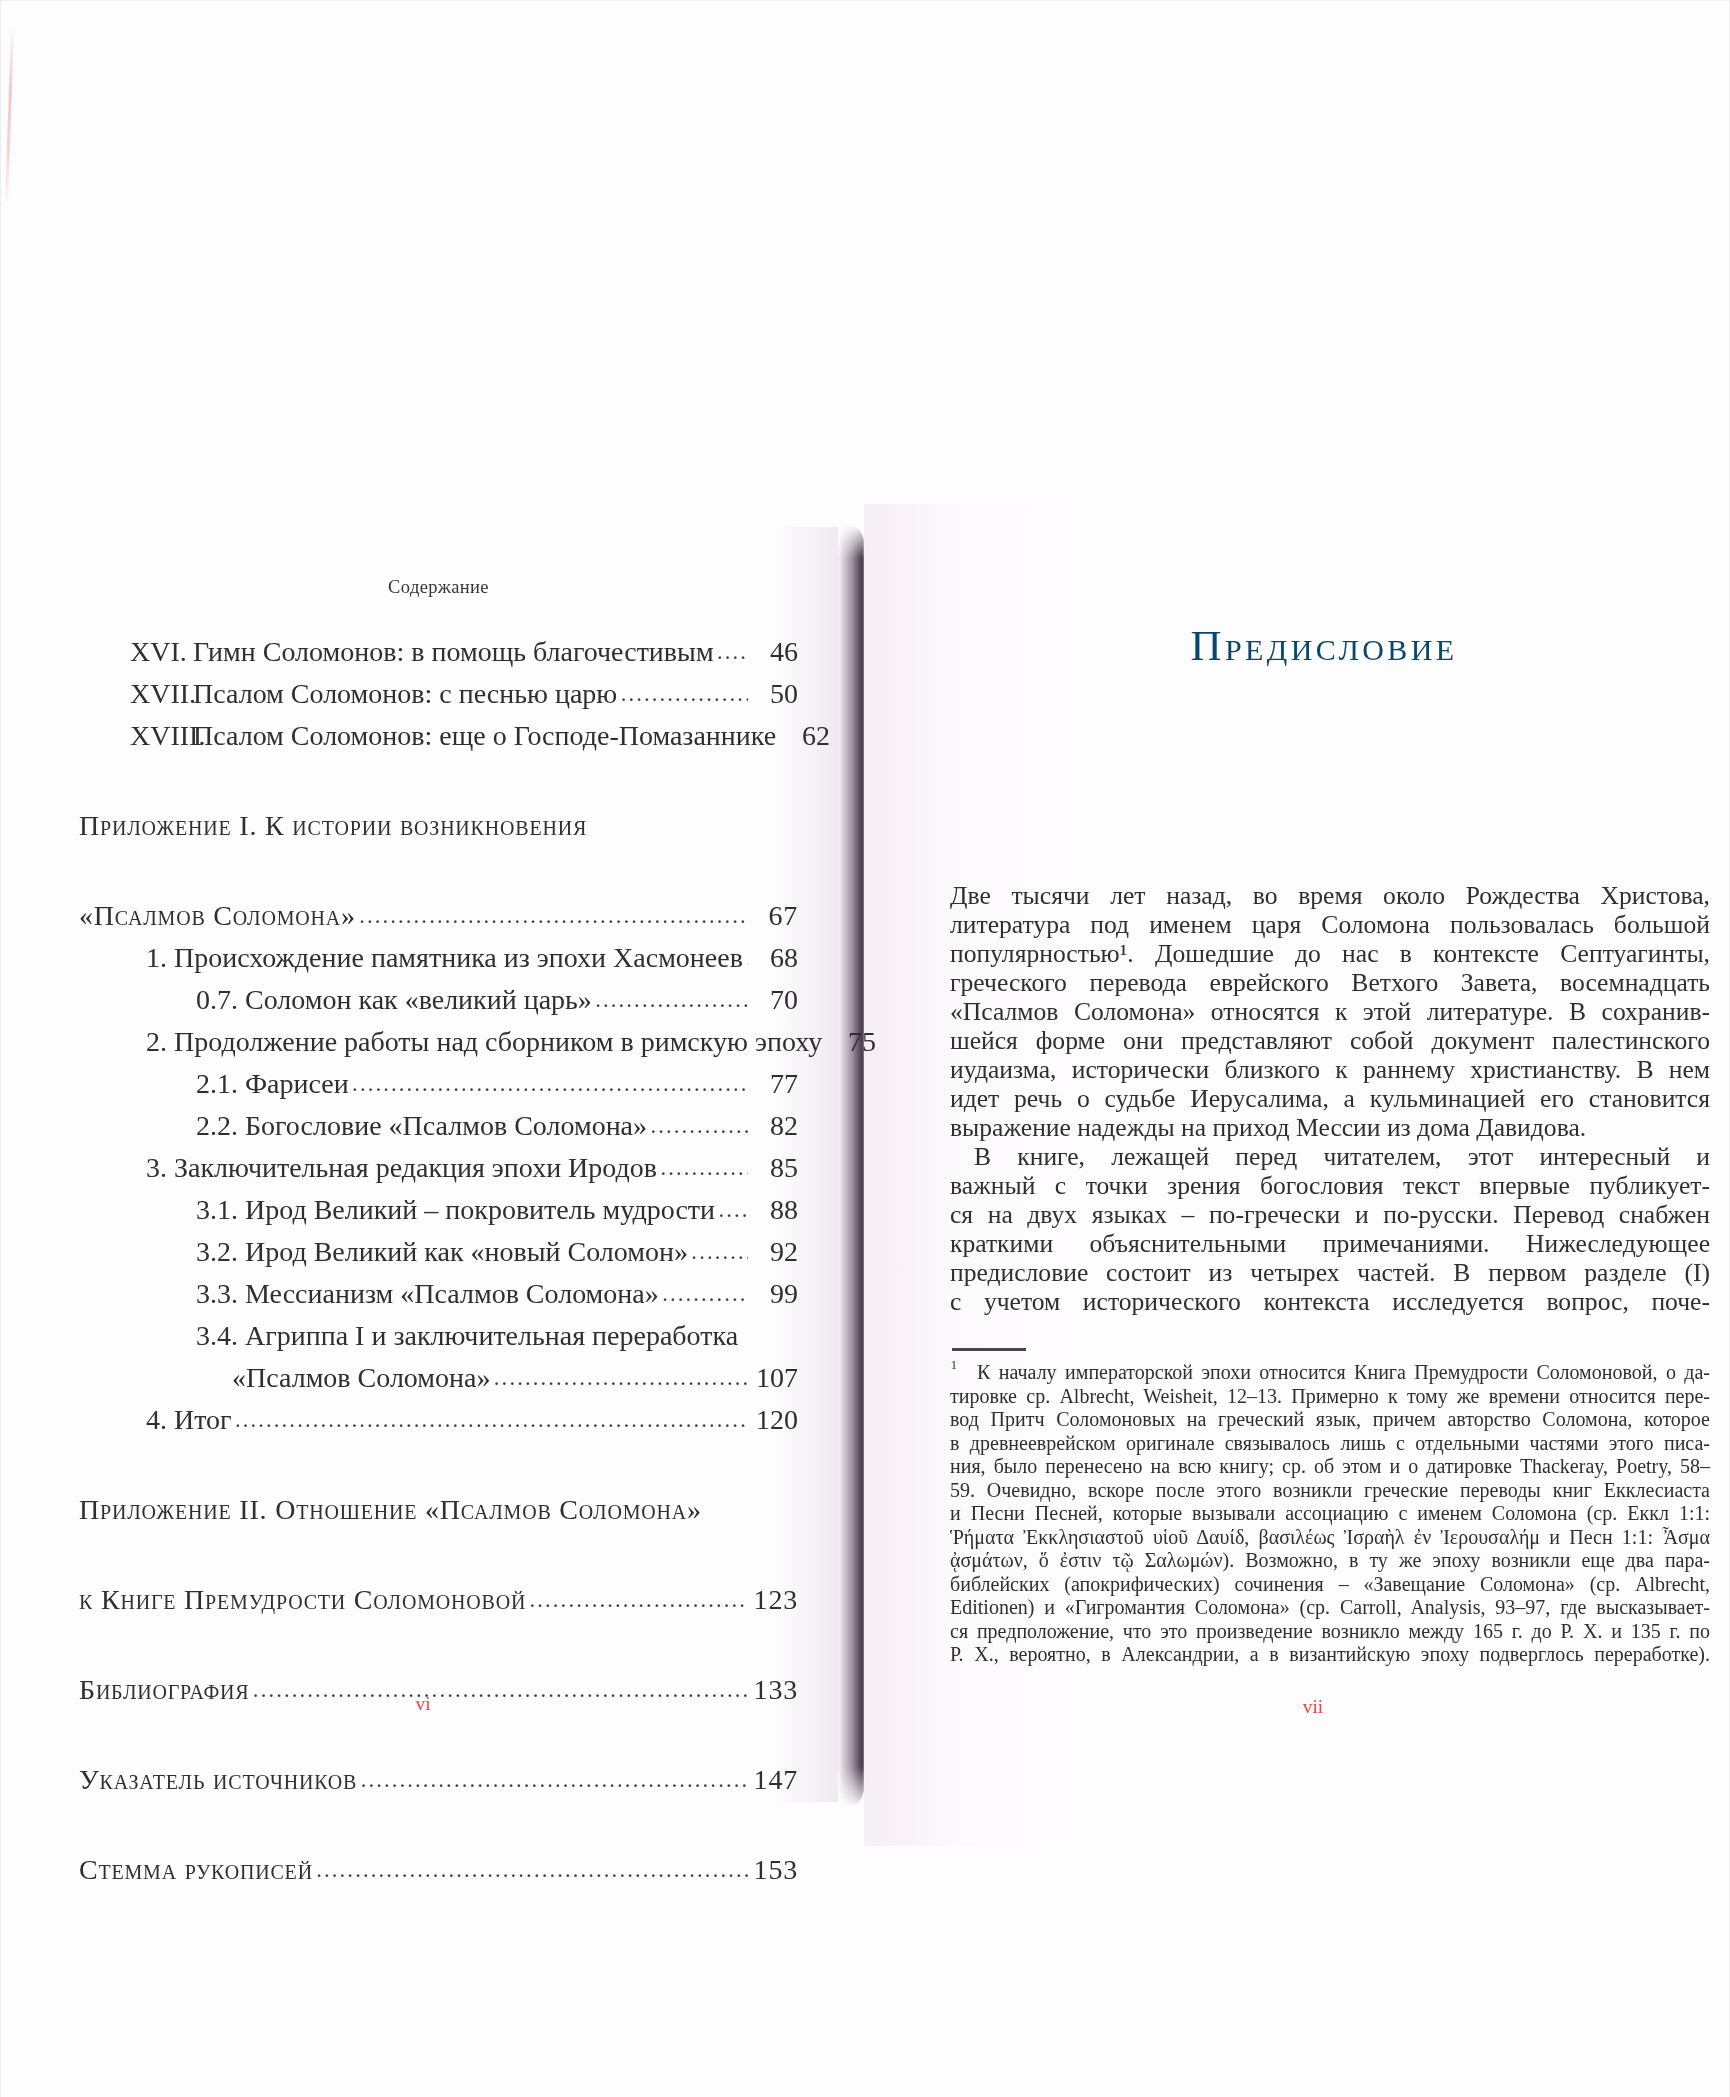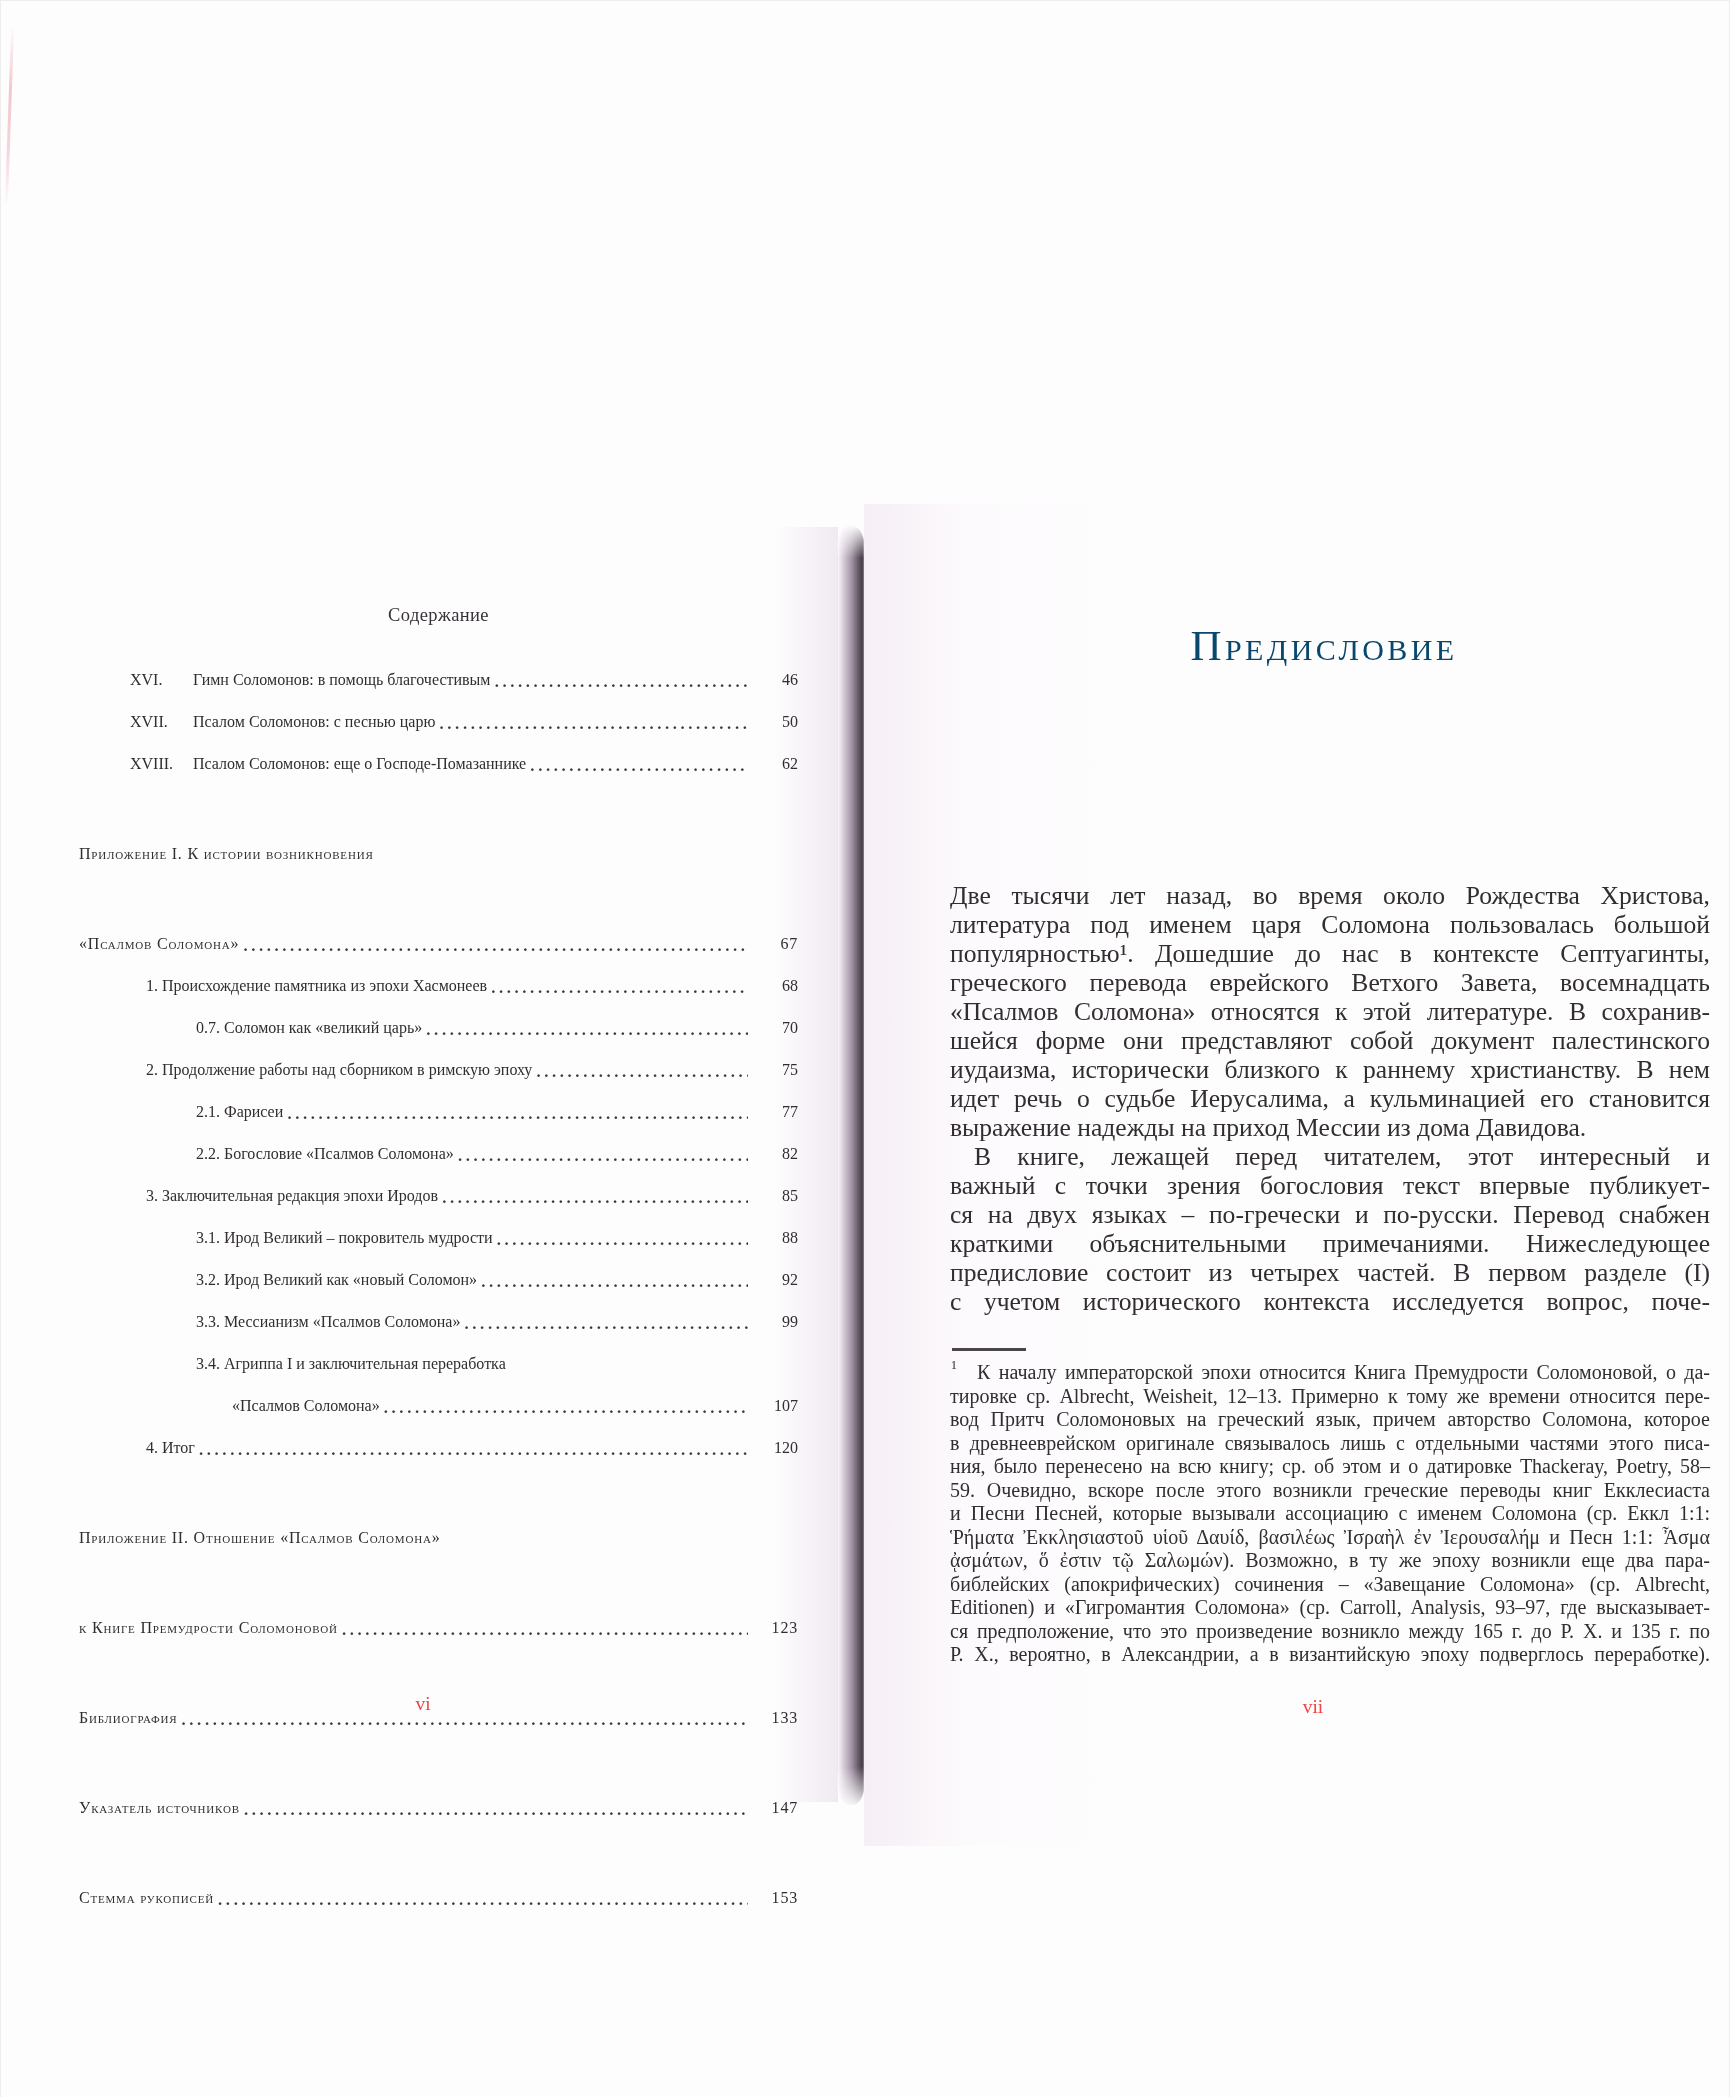--- a/index.html
+++ b/index.html
@@ -30,28 +30,28 @@
     background:linear-gradient(to right, rgba(240,229,240,.6), rgba(248,242,248,.25) 40%, rgba(255,255,255,0));
   }
   .pink-line{
     position:absolute;left:6.7px;top:29px;width:2.5px;height:172px;
     background:linear-gradient(to bottom, rgba(236,162,172,.05), rgba(236,162,172,.6) 35%, rgba(236,162,172,.45) 70%, rgba(236,162,172,.05));
     transform:rotate(2deg);
   }
   
   .pagetext{color:#332f33;filter:blur(0.3px) contrast(1.03);}
   
-  .toc-wrap{position:absolute;left:78px;top:604px;width:719px;}
+  .toc-wrap{position:absolute;left:78px;top:576px;width:719px;}
   .toc-header{
     text-align:center;font-size:18.5px;color:#3a353a;margin-bottom:33px;
     letter-spacing:0.4px;
   }
   .trow{
     display:flex;align-items:flex-start;height:42px;
-    font-size:16px;line-height:42px;white-space:nowrap;
+    font-size:28px;line-height:42px;white-space:nowrap;
   }
   .trow .tnum{flex:0 0 auto;}
   .lvl-r .tnum{width:63px;}
   .lvl-r{padding-left:51px;}
   .lvl-0{padding-left:0;}
   .lvl-1{padding-left:67px;}
   .lvl-2{padding-left:117px;}
   .lvl-2c{padding-left:153px;}
   .sc{font-variant:small-caps;letter-spacing:0.8px;margin-top:48px;}
   .tlabel{flex:0 0 auto;}

